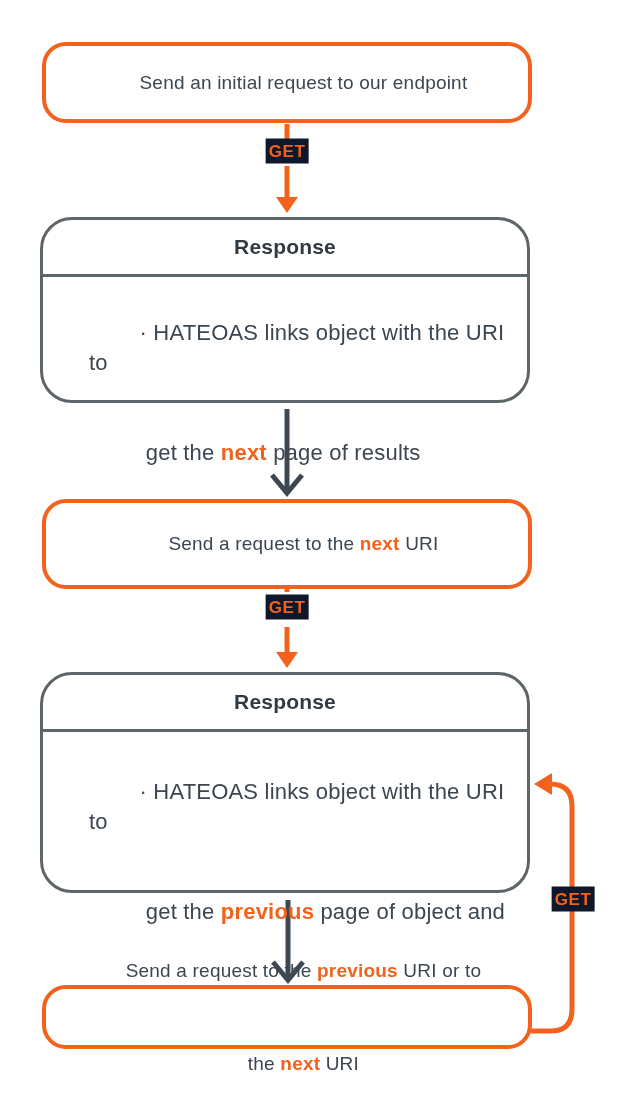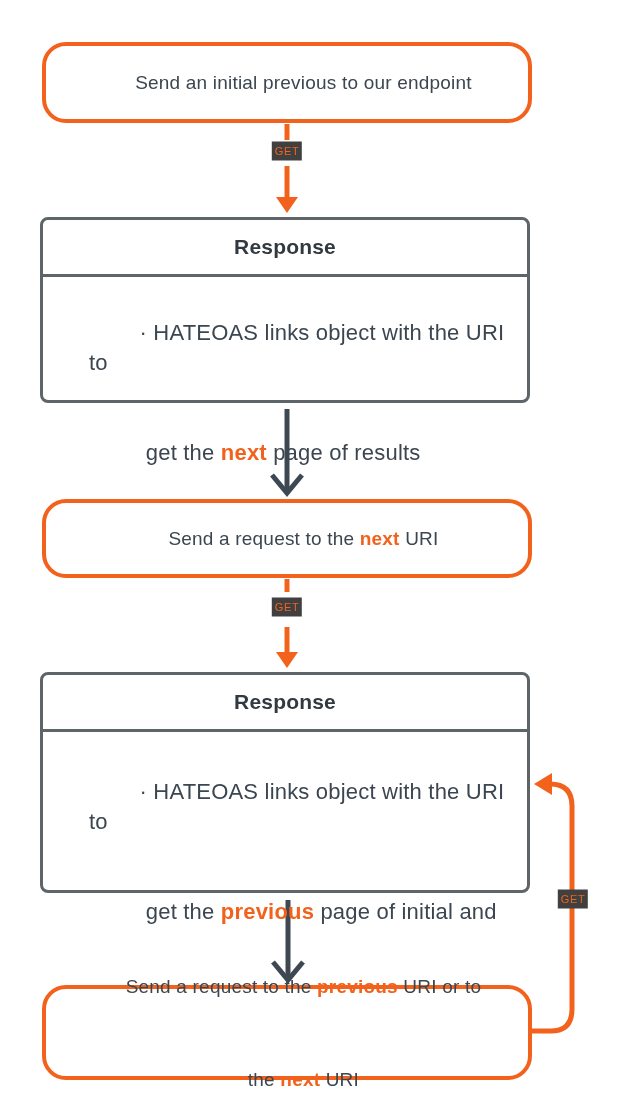--- a/index.html
+++ b/index.html
@@ -17,36 +17,36 @@
   }
   svg.connectors{position:absolute;left:0;top:0;width:634px;height:1113px;}
   .obox{
     position:absolute;left:42px;width:490px;background:#ffffff;
     border:4px solid var(--orange);border-radius:24px;
     display:flex;flex-direction:column;justify-content:center;align-items:center;
     text-align:center;font-size:19px;letter-spacing:.2px;color:var(--slate);
   }
   .gbox{
     position:absolute;left:40px;width:490px;background:#ffffff;
-    border:3px solid var(--gray);border-radius:8px;color:var(--slate);
+    border:3px solid var(--gray);border-radius:32px;color:var(--slate);
   }
   .gbox .hdr{
     height:57px;display:flex;align-items:center;justify-content:center;
     border-bottom:3px solid var(--gray);
     font-weight:bold;font-size:21px;color:var(--header);letter-spacing:.2px;
   }
   .gbox .body{
     padding:11px 18px 0 46px;font-size:22px;line-height:30px;letter-spacing:.2px;
   }
   .line{white-space:pre-wrap;}
   .hl{color:var(--orange);font-weight:bold;text-align:right;}
   .get{
     position:absolute;transform:translate(-50%,-50%);
-    color:var(--orange);font-weight:normal;font-size:11px;letter-spacing:.6px;
-    background:#404040;padding:4px 3px;line-height:1;
+    color:var(--orange);font-weight:bold;font-size:17px;letter-spacing:.6px;
+    background:#0f172a;padding:4px 3px;line-height:1;
   }
 </style>
 </head>
 <body>
 
 <div class="canvas">
 
   <svg class="connectors" viewBox="0 0 634 1113" xmlns="http://www.w3.org/2000/svg">
 
     <g stroke="#F2621C" stroke-width="5" fill="none">
@@ -70,67 +70,67 @@
       <path d="M288 900 V978"></path>
       <path d="M273 962 L288 980 L303 962"></path>
     </g>
 
     <path d="M531 1031 L551 1031 Q572 1031 572 1009 L572 806 Q572 784 550 784 L547 784" stroke="#F2621C" stroke-width="5" fill="none"></path>
     <polygon points="534,784 552,773 552,795" fill="#F2621C"></polygon>
   </svg>
 
   <div class="obox" style="top:42px;height:81px;">
     <div class="line">
-      <span>Send an initial previous to our endpoint</span>
+      <span>Send an initial request to our endpoint</span>
     </div>
   </div>
 
   <div class="get" style="left:287px;top:151px;">GET</div>
 
   <div class="gbox" style="top:217px;height:186px;">
     <div class="hdr">Response</div>
     <div class="body">
       <div class="line">
         <span>· HATEOAS links object with the URI to</span><span class="hl"></span><span></span>
       </div>
       <div class="line">
         <span> get the </span><span class="hl">next</span><span> page of results</span>
       </div>
       <div class="line">
         <span>· Data object containing your results</span><span class="hl"></span><span></span>
       </div>
     </div>
   </div>
 
-  <div class="obox" style="top:499px;height:79px;">
+  <div class="obox" style="top:499px;height:90px;">
     <div class="line">
       <span>Send a request to the </span><span class="hl">next</span><span> URI</span>
     </div>
   </div>
 
   <div class="get" style="left:287px;top:607px;">GET</div>
 
   <div class="gbox" style="top:672px;height:221px;">
     <div class="hdr">Response</div>
     <div class="body" style="padding-top:15px;">
       <div class="line">
         <span>· HATEOAS links object with the URI to</span><span class="hl"></span><span></span>
       </div>
       <div class="line">
-        <span> get the </span><span class="hl">previous</span><span> page of initial and</span>
+        <span> get the </span><span class="hl">previous</span><span> page of object and</span>
       </div>
       <div class="line">
         <span>· Data object containing your results</span><span class="hl"></span><span></span>
       </div>
     </div>
   </div>
 
   <div class="get" style="left:573px;top:899px;">GET</div>
 
-  <div class="obox" style="top:985px;height:95px;line-height:31px;">
+  <div class="obox" style="top:985px;height:64px;line-height:31px;">
     <div class="line">
       <span>Send a request to the </span><span class="hl">previous</span><span> URI or to</span>
     </div>
     <div class="line">
       <span>the </span><span class="hl">next</span><span> URI</span>
     </div>
   </div>
 
 </div>
 

